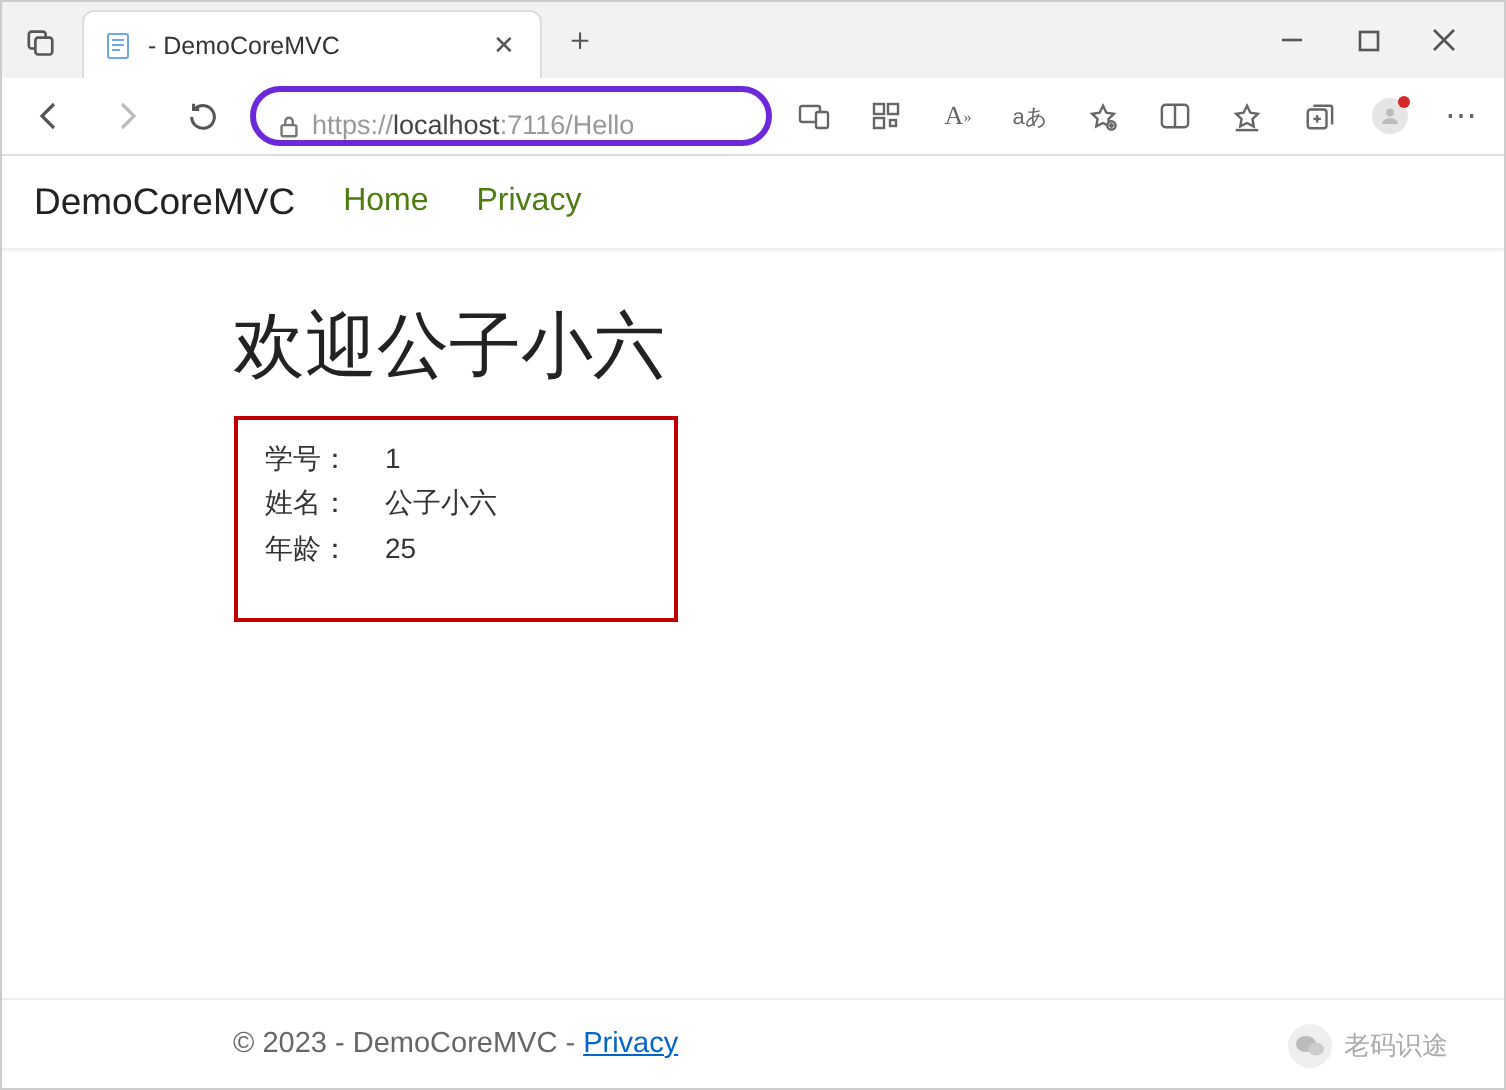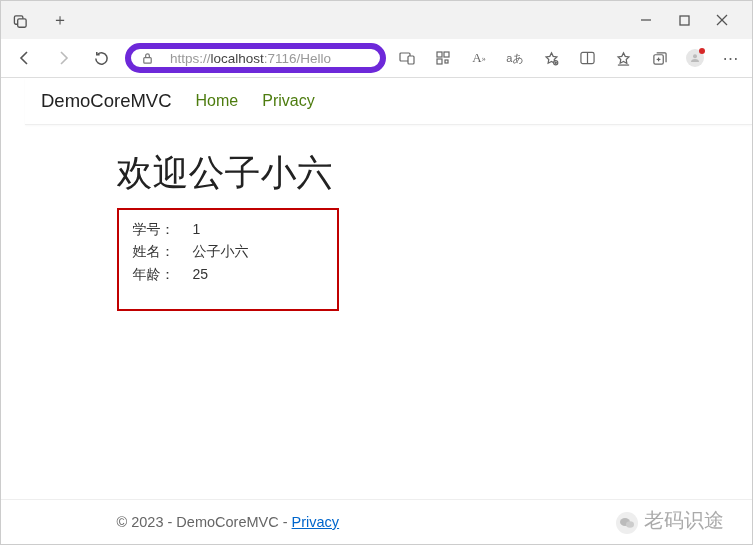--- a/index.html
+++ b/index.html
@@ -83,26 +83,26 @@
   .nav-btn {
     width: 28px; height: 28px;
     display:flex; align-items:center; justify-content:center;
     color: #555;
     cursor: pointer;
   }
   .nav-btn.disabled { color: #bbb; cursor: default;}
   .addr-bar {
     flex: 1;
     height: 30px;
-    border: 6px solid #6d28d9;
+    border: 3px solid #6d28d9;
     border-radius: 16px;
     display: flex;
-    align-items: center;
+    align-items: flex-end;
     padding: 0 10px;
-    gap: 16px;
+    gap: 5px;
     font-size: 13.5px;
     color: #444;
     background: #fff;
   }
   .addr-bar .lock {
     color: #777; display:flex; align-items:center;
   }
   .addr-bar .url { white-space: nowrap; }
   .addr-bar .dim { color: #999; }
   .addr-icons {
@@ -136,21 +136,20 @@
   }
   .site-header {
     display: flex;
     align-items: center;
     gap: 24px;
     padding: 12px 16px;
     border-bottom: 1px solid #eee;
     font-size: 16px;
     color: #333;
     box-shadow: 0 1px 2px rgba(0,0,0,0.03);
-    margin-left: 24px;
   }
   .brand { font-size: 18.5px; color: #222; }
   .navlink { color: #4d7c0f; cursor: pointer; }
   .container {
     width: 520px;
     margin: 0 auto;
     padding: 18px 0 0 0;
     flex: 1;
   }
   .title {
@@ -178,42 +177,54 @@
     margin: 0 auto;
     font-size: 14.5px;
     color: #666;
   }
   .footer-inner a { color: #0066cc; text-decoration: underline; cursor: pointer;}
   .watermark {
     position: absolute;
     right: 28px;
     bottom: 12px;
     display: flex;
-    align-items: flex-end;
+    align-items: center;
     gap: 6px;
     color: #aaa;
-    font-size: 20px;
+    font-size: 13px;
   }
   .watermark .wm-icon {
     width: 22px; height: 22px; border-radius: 50%;
     background: #eee;
     display:flex; align-items:center; justify-content:center;
     font-size: 12px; color:#aaa;
   }
 </style>
 </head>
 <body>
 
 <div class="chrome">
   <div class="tab-row">
     <div class="window-icon">
       <svg width="15" height="15" viewBox="0 0 16 16" fill="none" stroke="#555" stroke-width="1.4">
           <rect x="1.5" y="3" width="9" height="9" rx="1.5"></rect>
           <rect x="5" y="6.2" width="9" height="9" rx="1.5" fill="#f2f2f2"></rect>
         </svg>
+    </div>
+    <div class="tab">
+      <span class="favicon">
+        <svg width="12" height="14" viewBox="0 0 12 14">
+            <rect x="1" y="1" width="10" height="12" rx="1" fill="#fff" stroke="#6aa8e8" stroke-width="1"></rect>
+            <line x1="3" y1="4" x2="9" y2="4" stroke="#6aa8e8"></line>
+            <line x1="3" y1="6.5" x2="9" y2="6.5" stroke="#6aa8e8"></line>
+            <line x1="3" y1="9" x2="7" y2="9" stroke="#6aa8e8"></line>
+          </svg>
+      </span>
+      <span> - DemoCoreMVC</span>
+      <span class="close">✕</span>
     </div>
     <div class="new-tab">＋</div>
     <div class="win-controls">
       <span>
           <svg width="12" height="12">
             <line x1="1" y1="6" x2="11" y2="6" stroke="#555" stroke-width="1.3"></line>
           </svg>
         </span>
       <span>
           <svg width="11" height="11">

